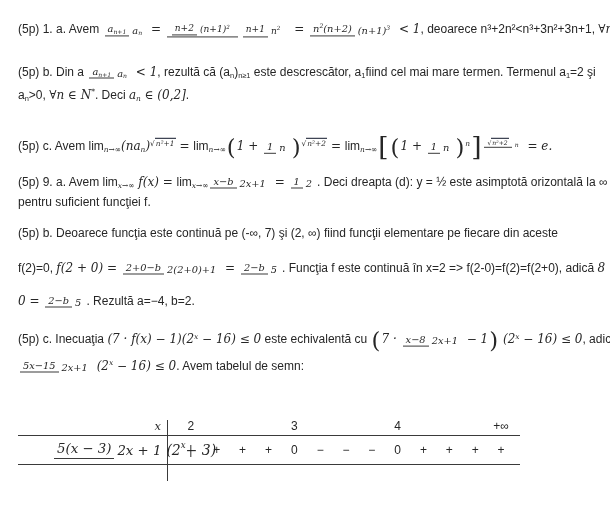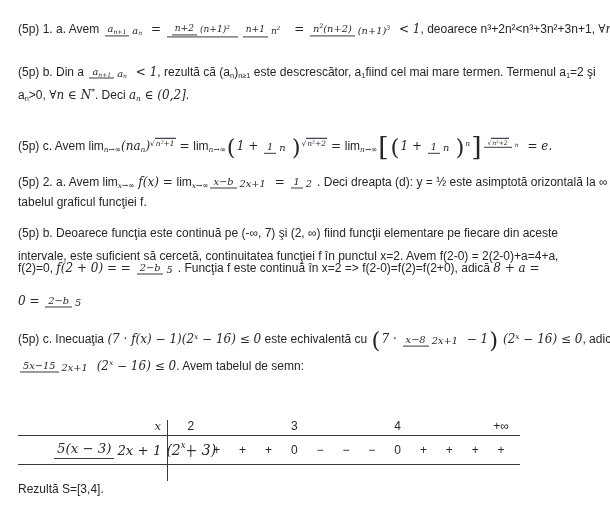--- a/index.html
+++ b/index.html
@@ -68,38 +68,40 @@
   <div class="line" style="top:147px"><span class="t">(5p) c. Avem </span><span class="u"><span class="t">lim</span></span><sub class="sb"><span class="m"><span class="t">n→∞</span></span></sub><span class="m"><span class="t">(na</span></span><sub class="sb"><span class="m"><span class="t">n</span></span></sub><span class="m"><span class="t">)</span></span><sup class="sp"><span class="sqrt"><span class="rad">√</span><span class="bar"><span class="m"><span class="t">n²+1</span></span></span></span></sup><span class="m"><span class="t"> = </span></span><span class="u"><span class="t">lim</span></span><sub class="sb"><span class="m"><span class="t">n→∞</span></span></sub><span class="big" style="font-size: 1.9em;">(</span><span class="m"><span class="t">1 + </span></span><span class="frac">
         <span class="num"><span class="t">1</span></span>
         <span class="den"><span class="t">n</span></span>
       </span><span class="big" style="font-size: 1.9em;">)</span><sup class="sp"><span class="sqrt"><span class="rad">√</span><span class="bar"><span class="m"><span class="t">n²+2</span></span></span></span></sup><span class="m"><span class="t"> = </span></span><span class="u"><span class="t">lim</span></span><sub class="sb"><span class="m"><span class="t">n→∞</span></span></sub><span class="big" style="font-size: 2.2em;">[</span><span class="big" style="font-size: 1.9em;">(</span><span class="m"><span class="t">1 + </span></span><span class="frac">
         <span class="num"><span class="t">1</span></span>
         <span class="den"><span class="t">n</span></span>
       </span><span class="big" style="font-size: 1.9em;">)</span><sup class="sp"><span class="m"><span class="t">n</span></span></sup><span class="big" style="font-size: 2.2em;">]</span><sup class="sp"><span class="frac">
           <span class="num"><span class="sqrt"><span class="rad">√</span><span class="bar"><span class="m"><span class="t">n²+2</span></span></span></span></span>
           <span class="den"><span class="t">n</span></span>
         </span></sup><span class="m"><span class="t"> = e.</span></span></div>
-  <div class="line" style="top:182px"><span class="t">(5p) 2. a. Avem </span><span class="u"><span class="t">lim</span></span><sub class="sb"><span class="m"><span class="t">x→∞</span></span></sub><span class="m"><span class="t"> f(x) = </span></span><span class="u"><span class="t">lim</span></span><sub class="sb"><span class="m"><span class="t">x→∞</span></span></sub><span class="frac">
+  <div class="line" style="top:182px"><span class="t">(5p) 9. a. Avem </span><span class="u"><span class="t">lim</span></span><sub class="sb"><span class="m"><span class="t">x→∞</span></span></sub><span class="m"><span class="t"> f(x) = </span></span><span class="u"><span class="t">lim</span></span><sub class="sb"><span class="m"><span class="t">x→∞</span></span></sub><span class="frac">
         <span class="num"><span class="t">x−b</span></span>
         <span class="den"><span class="t">2x+1</span></span>
       </span><span class="m"><span class="t"> = </span></span><span class="frac">
         <span class="num"><span class="t">1</span></span>
         <span class="den"><span class="t">2</span></span>
       </span><span class="t">. Deci dreapta (d): y = ½ este asimptotă orizontală la ∞</span></div>
-  <div class="line" style="top:202px"><span class="t">tabelul graficul funcţiei f.</span></div>
+  <div class="line" style="top:202px"><span class="t">pentru suficient funcţiei f.</span></div>
   <div class="line" style="top:233px"><span class="t">(5p) b. Deoarece funcţia este continuă pe (-∞, 7) şi (2, ∞) fiind funcţii elementare pe fiecare din aceste</span></div>
-  <div class="line" style="top:256px"><span class="t">intervale, este suficient să cercetă, continuitatea  funcţiei f în punctul  x=2. Avem f(2-0) = 2(2-0)+a=4+a,</span></div>
-  <div class="line" style="top:268px"><span class="t">f(2)=0, </span><span class="m"><span class="t">f(2 + 0) = </span></span><span class="m"><span class="t"> = </span></span><span class="frac">
+  <div class="line" style="top:268px"><span class="t">f(2)=0, </span><span class="m"><span class="t">f(2 + 0) = </span></span><span class="frac">
+        <span class="num"><span class="t">2+0−b</span></span>
+        <span class="den"><span class="t">2(2+0)+1</span></span>
+      </span><span class="m"><span class="t"> = </span></span><span class="frac">
         <span class="num"><span class="t">2−b</span></span>
         <span class="den"><span class="t">5</span></span>
       </span><span class="t">. Funcţia f este continuă în x=2 =&gt; f(2-0)=f(2)=f(2+0), adică </span><span class="m"><span class="t">8 + a =</span></span></div>
   <div class="line" style="top:301px"><span class="m"><span class="t">0 = </span></span><span class="frac">
         <span class="num"><span class="t">2−b</span></span>
         <span class="den"><span class="t">5</span></span>
-      </span></div>
+      </span><span class="t">. Rezultă a=−4, b=2.</span></div>
   <div class="line" style="top:340px"><span class="t">(5p) c. Inecuaţia </span><span class="m"><span class="t">(7 · f(x) − 1)(2</span></span><sup class="sp"><span class="m"><span class="t">x</span></span></sup><span class="m"><span class="t"> − 16) ≤ 0</span></span><span class="t"> este echivalentă cu </span><span class="big" style="font-size: 1.9em;">(</span><span class="m"><span class="t">7 · </span></span><span class="frac">
         <span class="num"><span class="t">x−8</span></span>
         <span class="den"><span class="t">2x+1</span></span>
       </span><span class="m"><span class="t"> − 1</span></span><span class="big" style="font-size: 1.9em;">)</span><span class="m"><span class="t"> (2</span></span><sup class="sp"><span class="m"><span class="t">x</span></span></sup><span class="m"><span class="t"> − 16) ≤ 0</span></span><span class="t">, adică</span></div>
   <div class="line" style="top:366px"><span class="frac">
         <span class="num"><span class="t">5x−15</span></span>
         <span class="den"><span class="t">2x+1</span></span>
       </span><span class="m"><span class="t"> (2</span></span><sup class="sp"><span class="m"><span class="t">x</span></span></sup><span class="m"><span class="t"> − 16) ≤ 0</span></span><span class="t">. Avem tabelul de semn:</span></div>
 
   <div id="signtable">
@@ -141,17 +143,14 @@
       <div class="c">−</div>
       <div class="c">0</div>
       <div class="c">+</div>
       <div class="c">+</div>
       <div class="c">+</div>
       <div class="c">+</div>
     </div>
     <div class="hline h2"></div>
   </div>
 
-  <div class="line" style="top:489px">
-    <span>Rezultă S=[3,4].</span>
-  </div>
 
 </div>
 
 </body></html>

